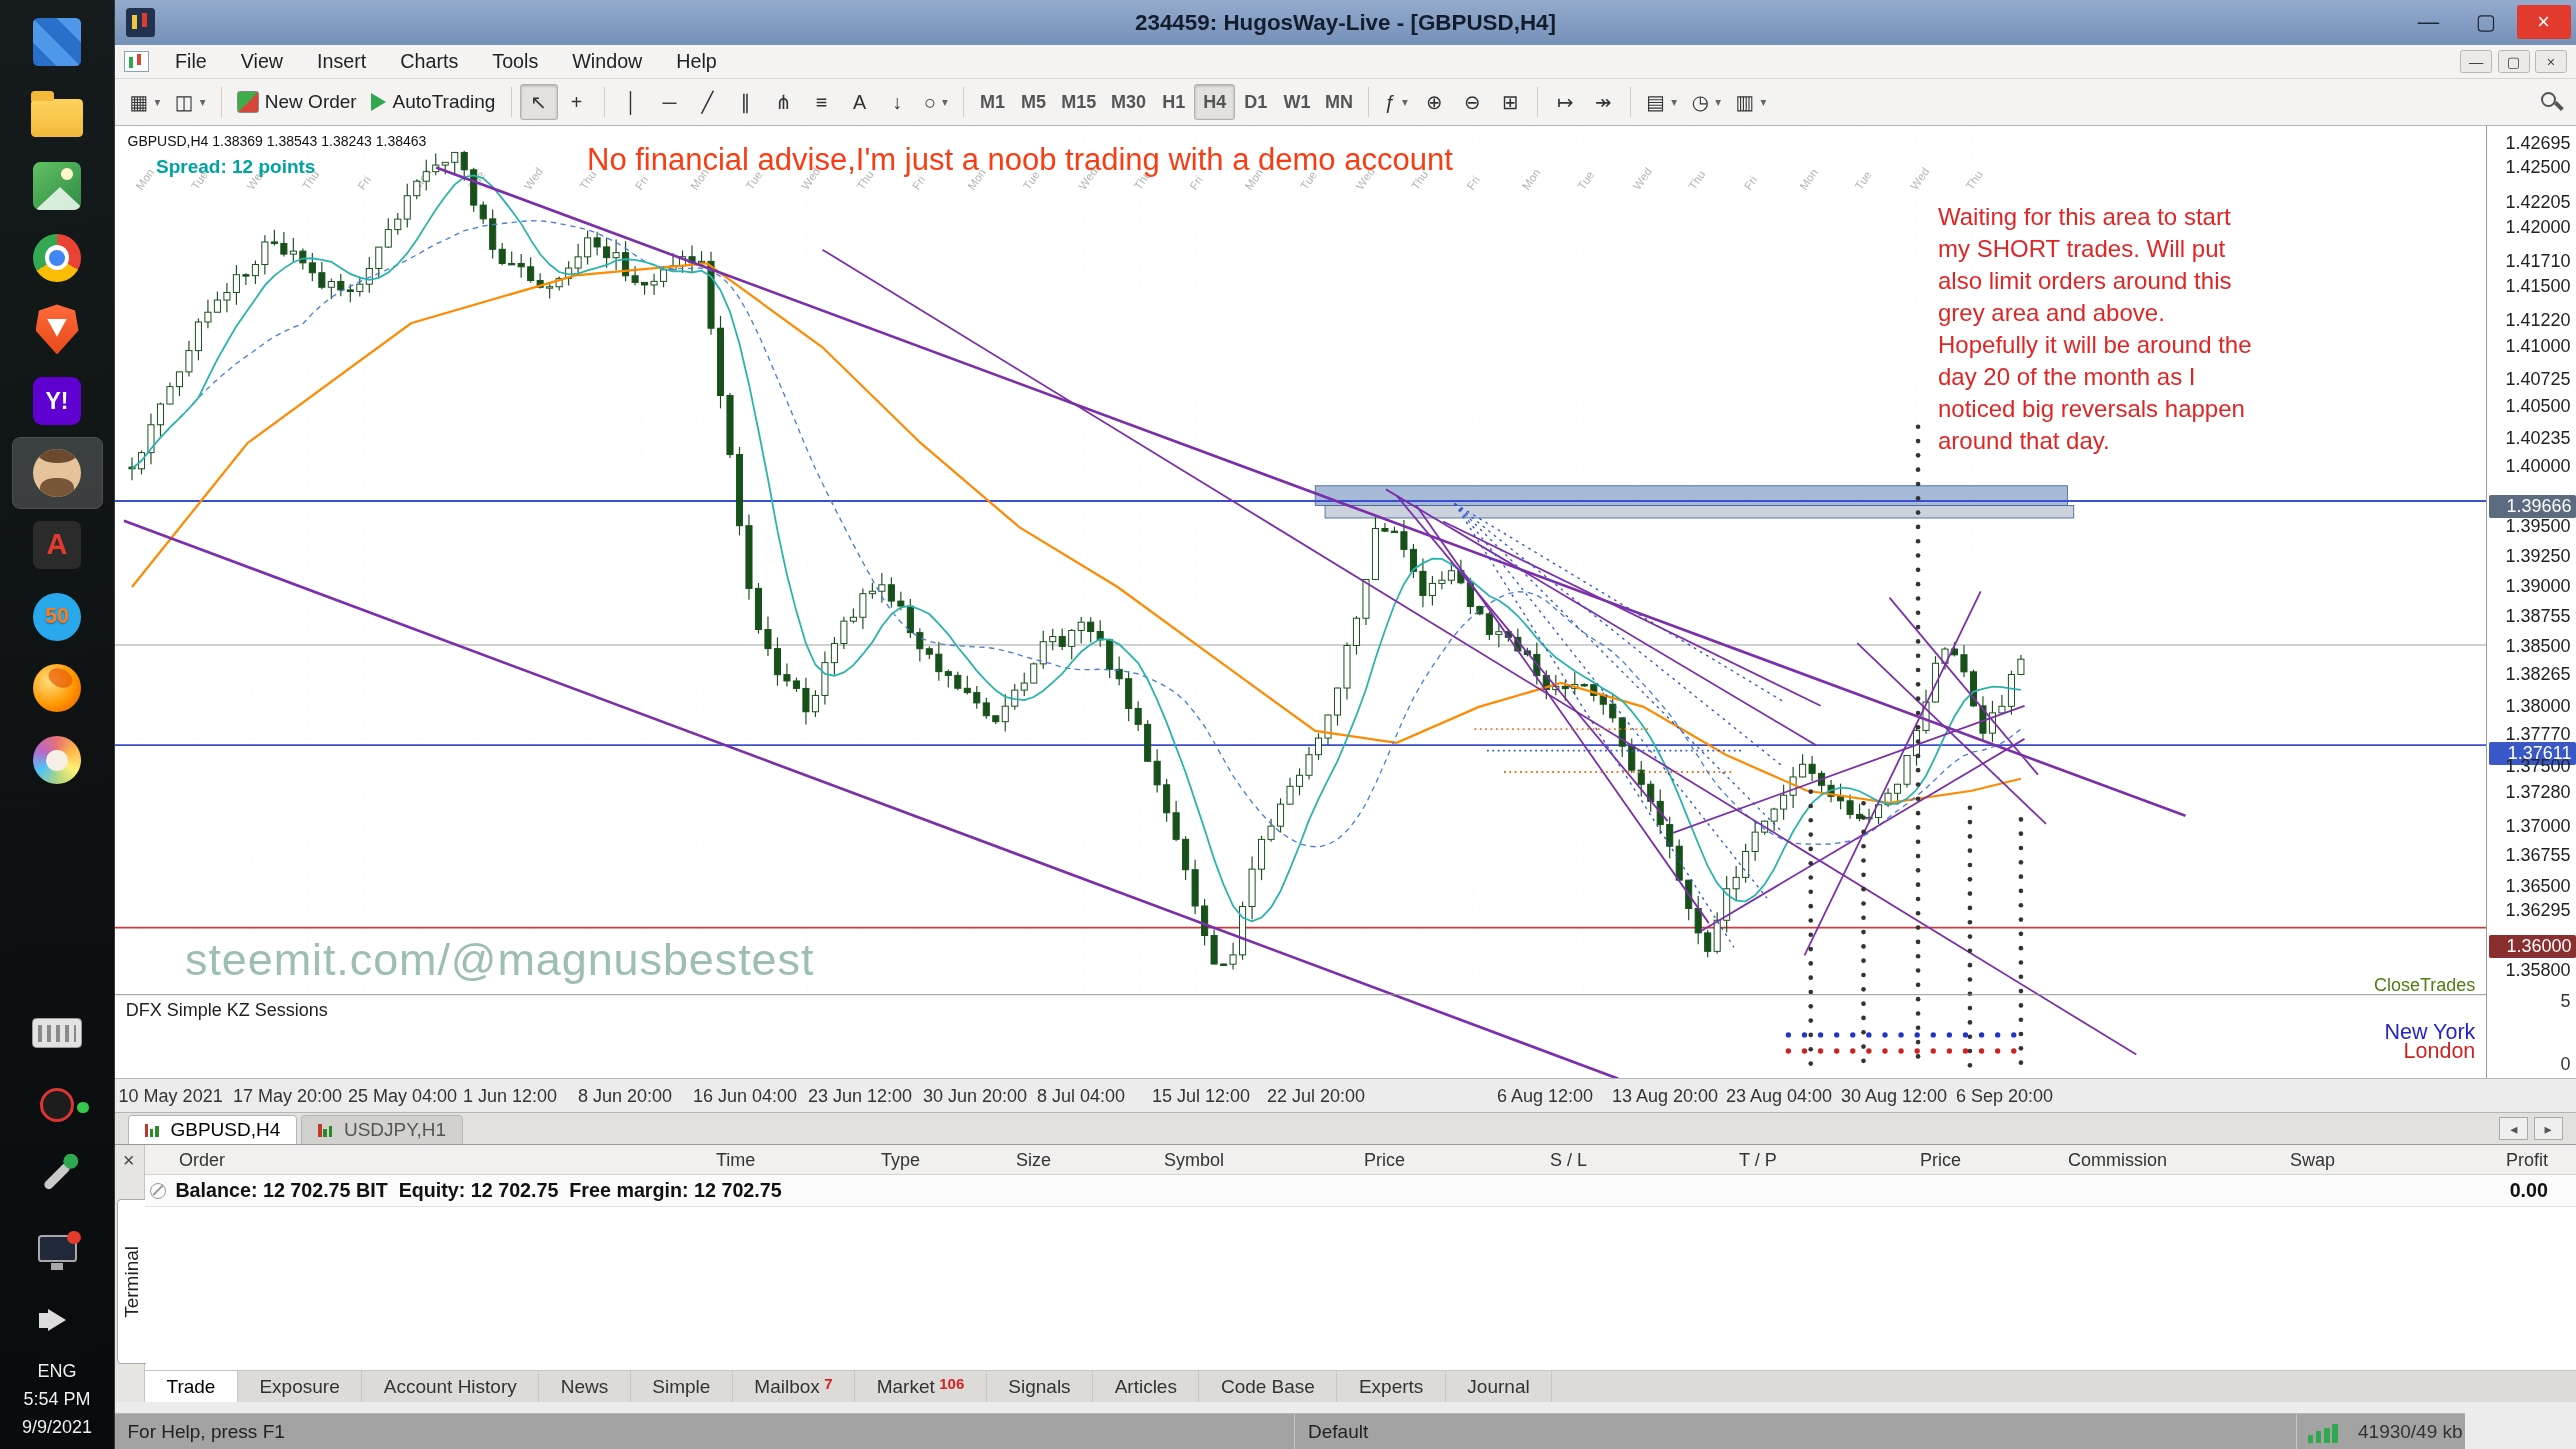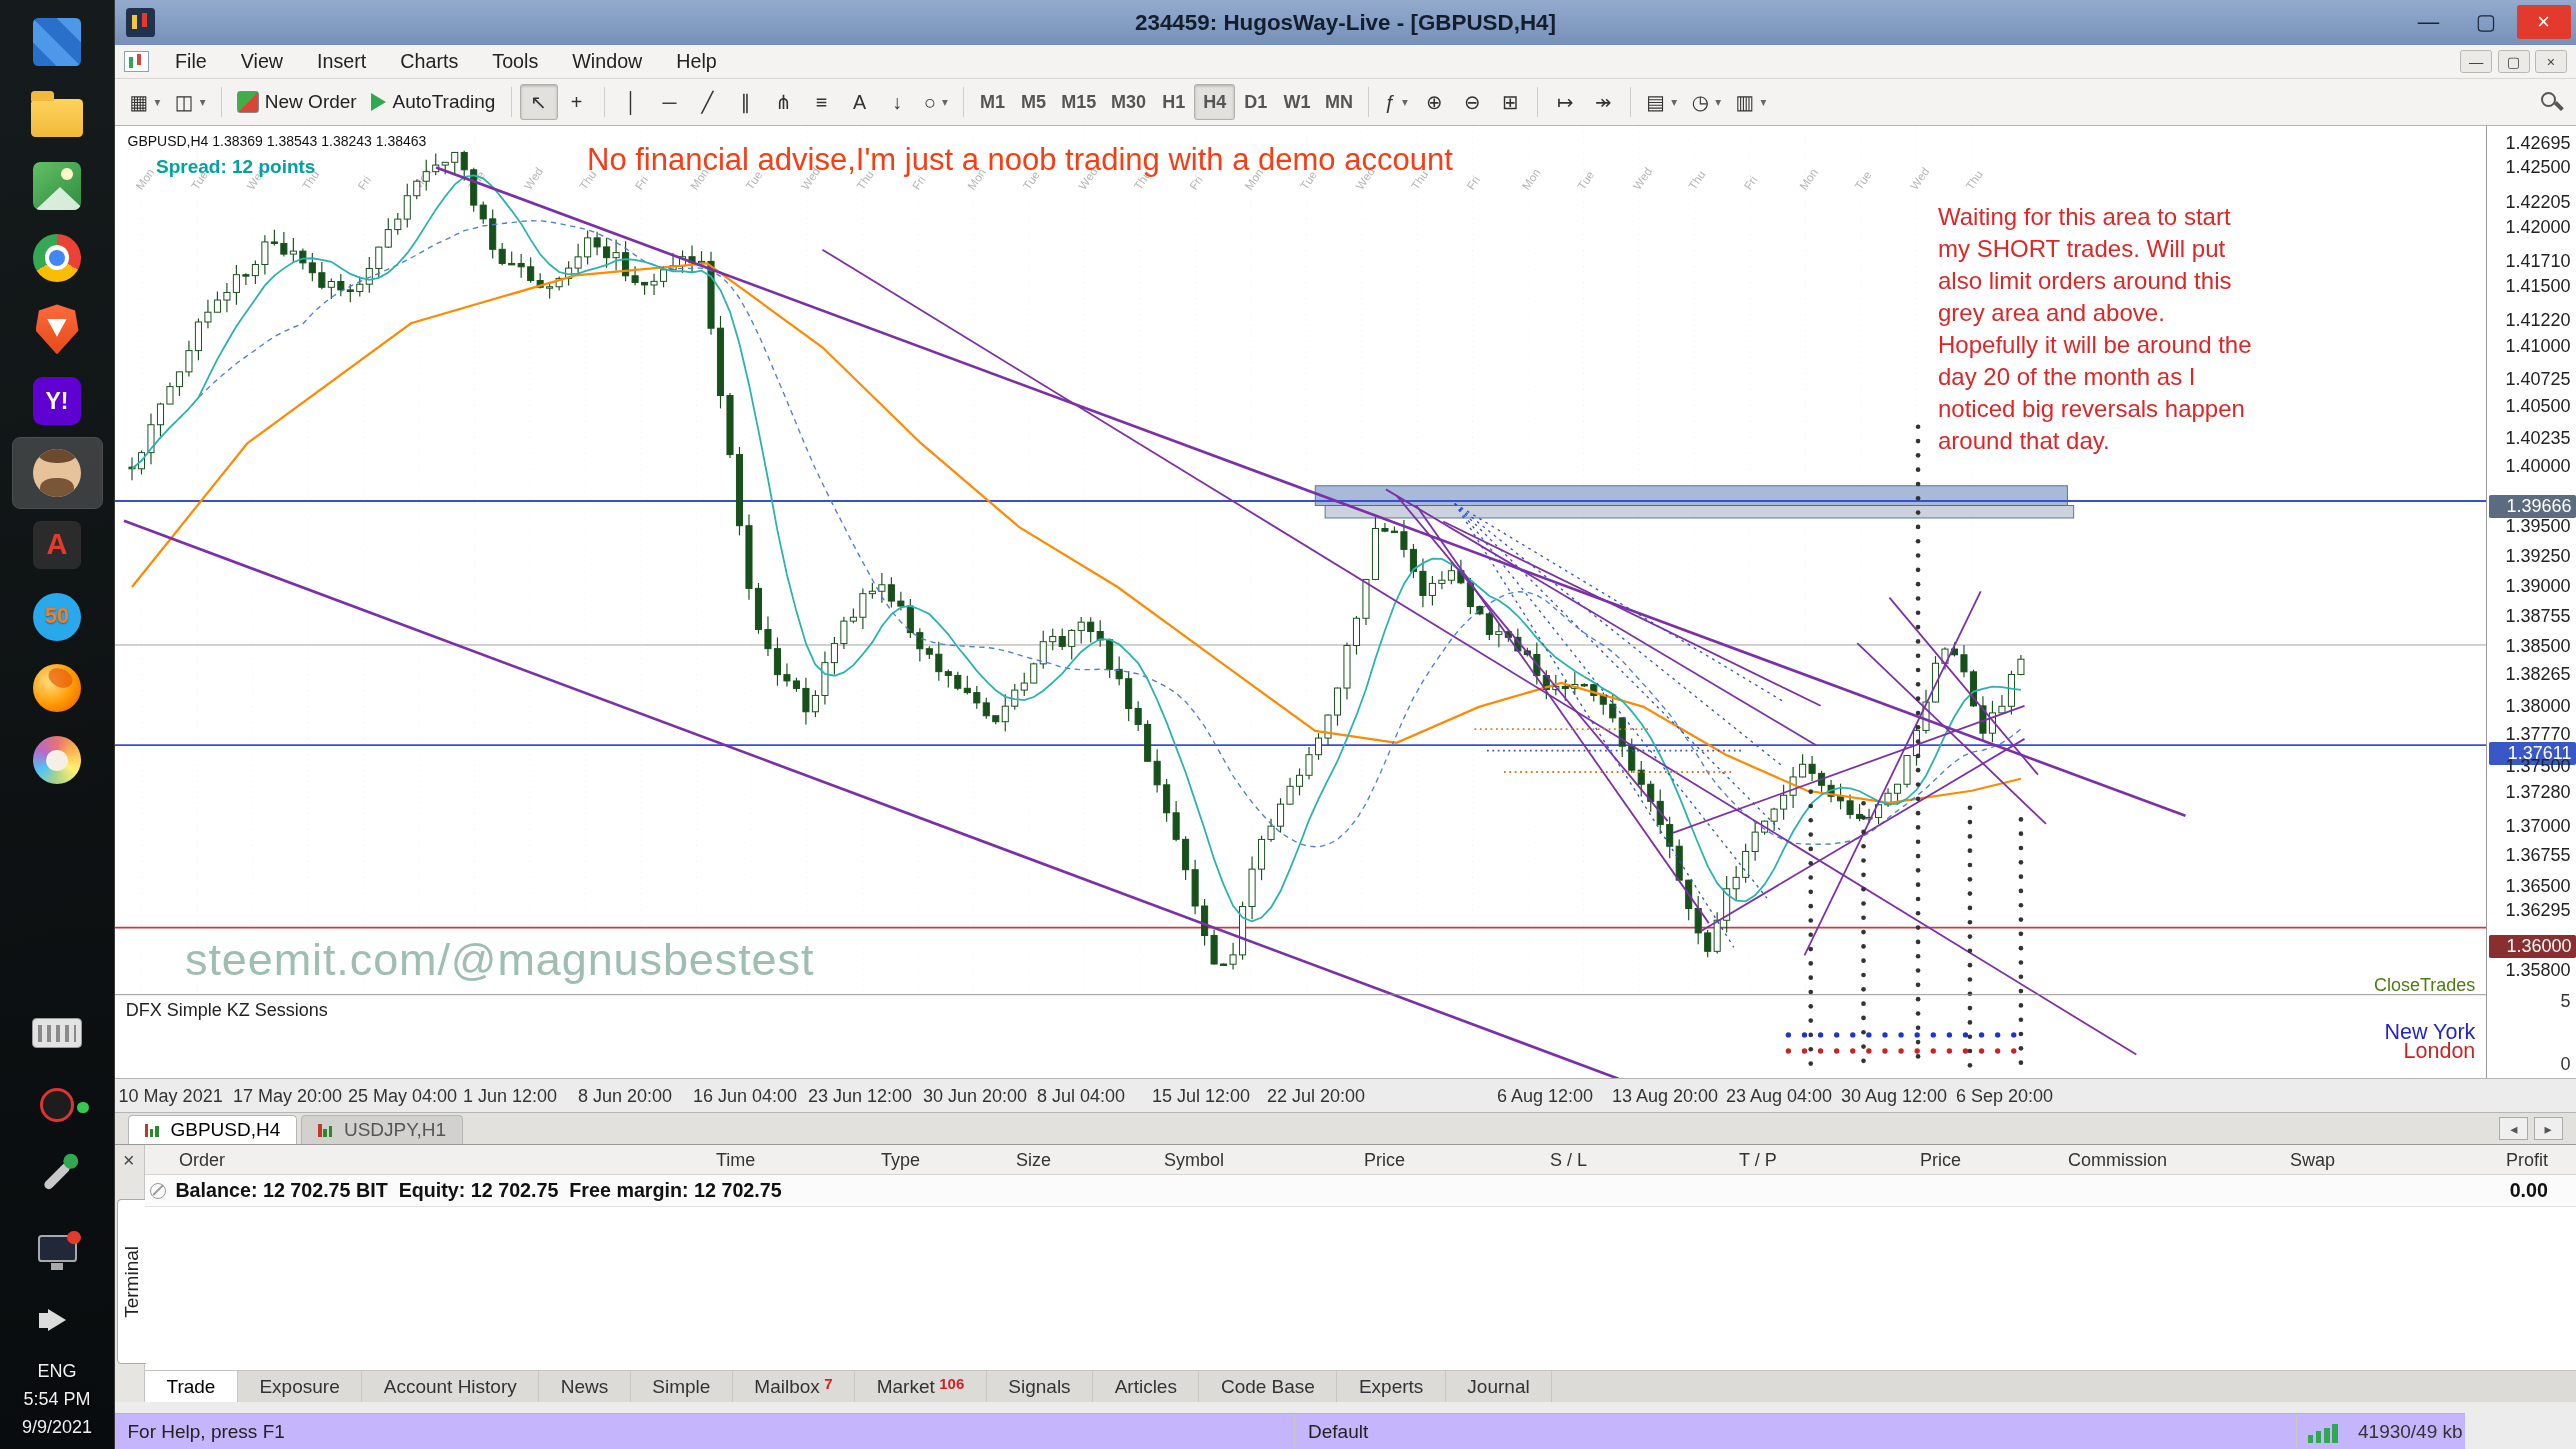--- a/index.html
+++ b/index.html
@@ -127,21 +127,21 @@
   .bal-ico{width:16px;height:16px;border:1.8px solid #999;border-radius:50%;margin:0 9px 0 5.4px;position:relative;flex:none}
   .bal-ico:after{content:"";position:absolute;left:-0.9px;top:5.4px;width:14.3px;height:1.8px;background:#999;transform:rotate(-45deg)}
   .bal-text{white-space:pre}
   .bal-profit{position:absolute;right:29px;font-weight:bold}
   #t-tabs{position:absolute;left:30px;right:0;bottom:0;height:32px;background:#dcdbd8;border-top:0.9px solid #c5c4c0;display:flex}
   .ttab{padding:0 21.5px;display:flex;align-items:center;font-size:19px;color:#333;border-right:0.9px solid #c8c7c3}
   .ttab.active{background:#fff;color:#000}
   .badge{color:#d42222;font-size:15px;font-weight:bold;margin-left:4.5px;position:relative;top:-2.7px}
 
   
-  #statusbar{position:absolute;left:0;top:1413px;width:2350px;height:36px;background:#c4b5fd;border-top:0.9px solid #b5b5b5;font-size:19px;color:#222}
+  #statusbar{position:absolute;left:0;top:1413px;width:2350px;height:36px;background:#a3a3a3;border-top:0.9px solid #b5b5b5;font-size:19px;color:#222}
   .sb-help{position:absolute;left:12.5px;top:7.2px}
   .sb-sep{position:absolute;top:0;bottom:0;width:0.9px;background:#c8c7c3}
   .sb-profile{position:absolute;left:1193px;top:7.2px}
   .bars{position:absolute;left:2193px;top:7.2px;display:flex;gap:2.7px;align-items:flex-end;height:21.5px}
   .bars i{width:5.4px;background:#2fa84f;display:block}
   .sb-conn{position:absolute;left:2243px;top:7.2px;color:#333}
 </style>
 </head>
 <body>
 

